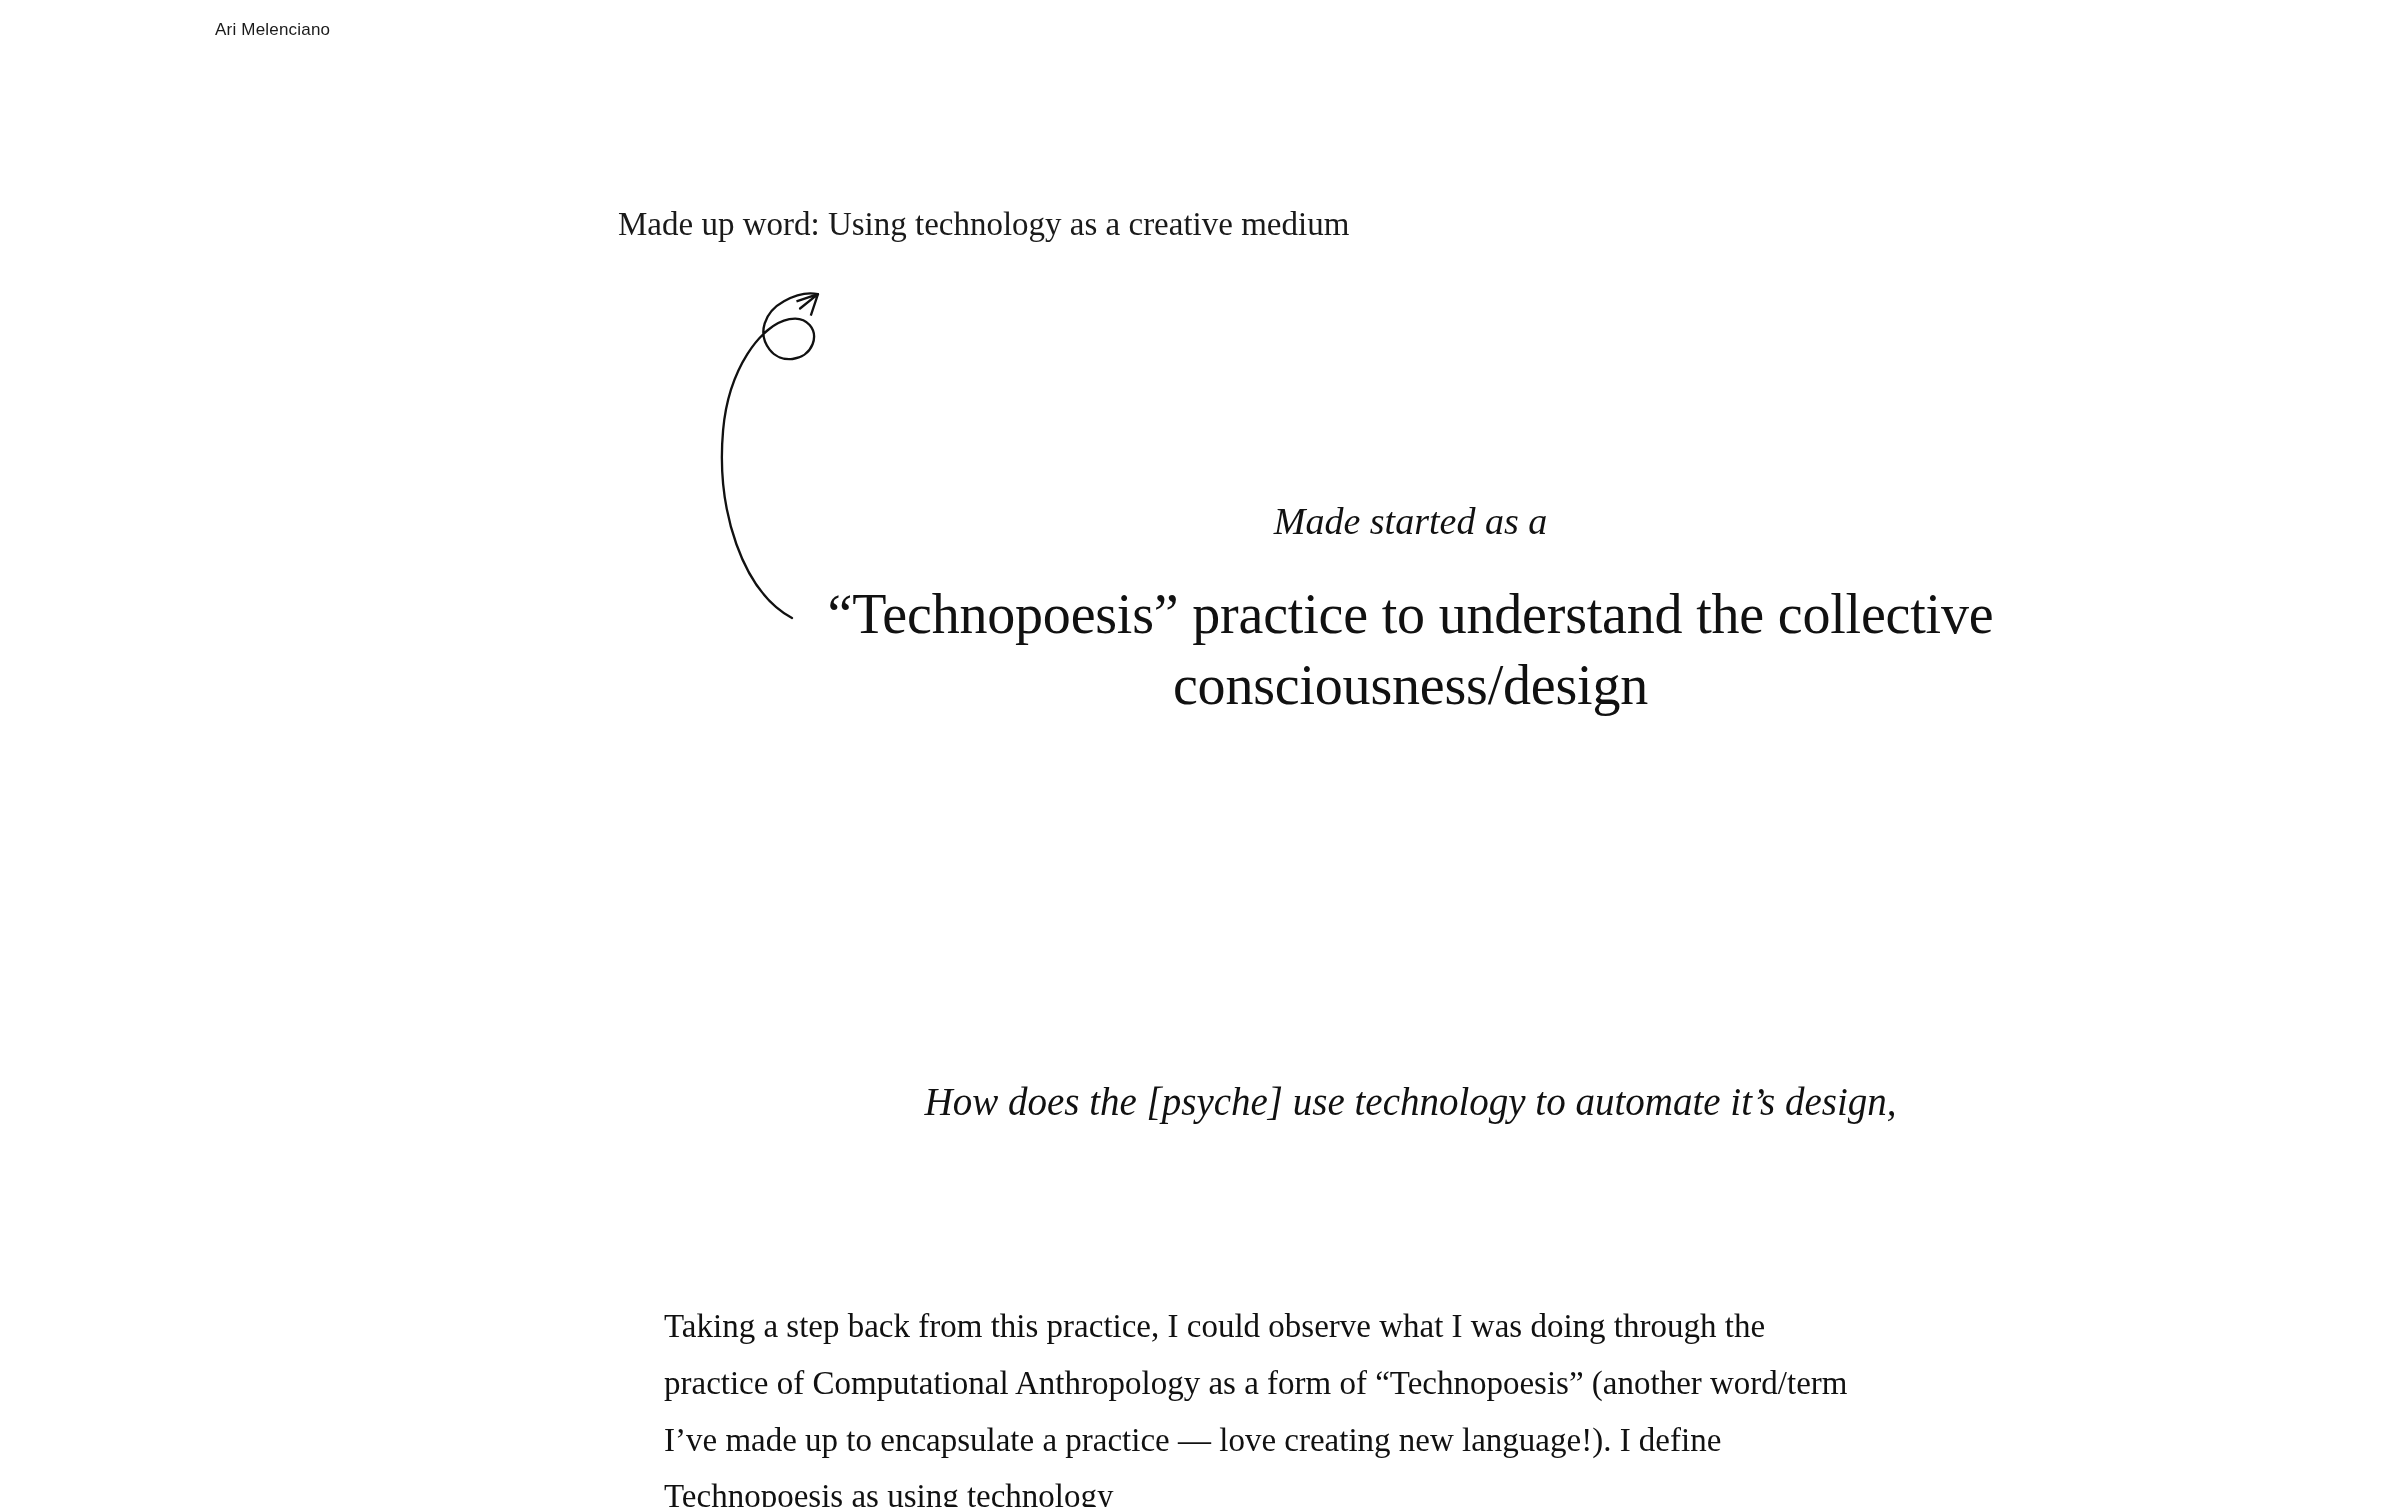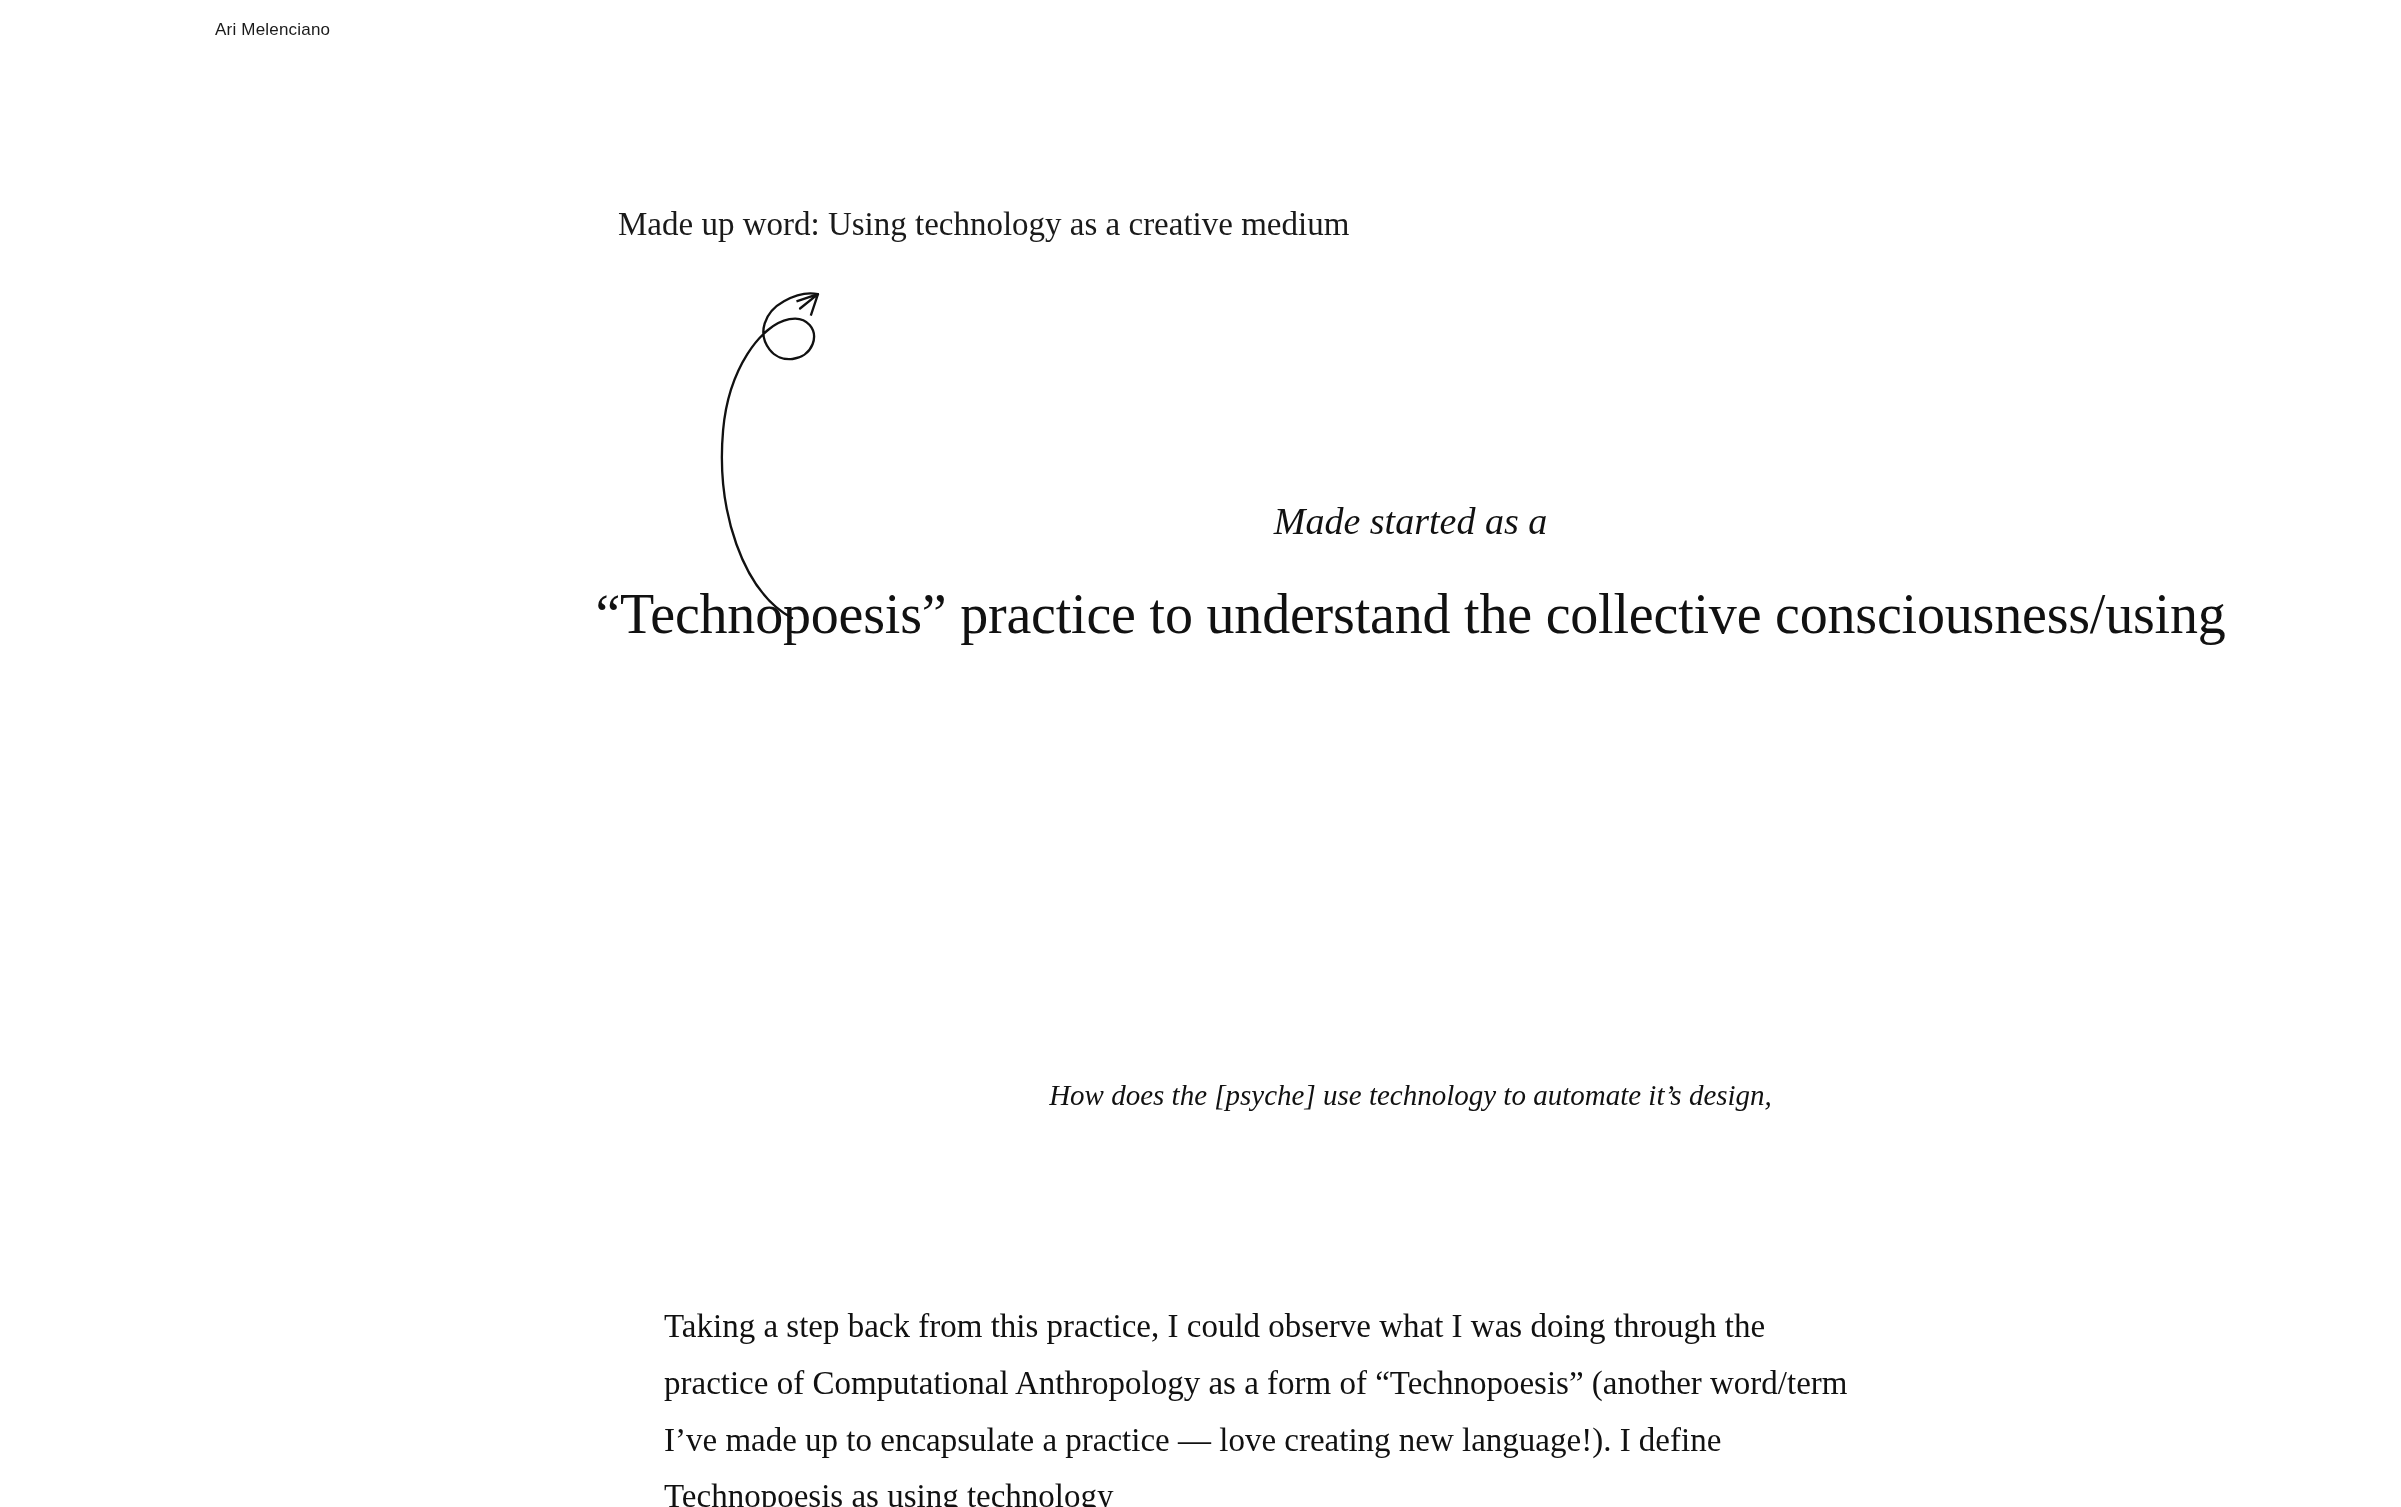--- a/index.html
+++ b/index.html
@@ -79,21 +79,21 @@
     letter-spacing: -0.2px;
   }
 
   
   .question {
     position: absolute;
     top: 1074px;
     left: 591px;
     width: 1639px;
     text-align: center;
-    font-size: 29px;
+    font-size: 39px;
     font-style: italic;
     line-height: 1.45;
     color: #111111;
   }
 
   
   .body-copy {
     position: absolute;
     top: 1298px;
     left: 664px;
@@ -115,21 +115,21 @@
 
   <div class="arrow-doodle">
     <svg width="170" height="340" viewBox="0 0 190 380" fill="none" xmlns="http://www.w3.org/2000/svg">
       <path d="M95 370 C 40 340, 10 250, 18 160 C 24 92, 60 42, 92 36 C 112 32, 124 48, 118 64 C 110 84, 82 86, 70 70 C 56 52, 64 28, 86 16 C 100 8, 114 6, 124 8" stroke="#111111" stroke-width="2.6" fill="none" stroke-linecap="round"></path>
       <path d="M124 8 L 100 16 M124 8 L 116 32 M124 8 L 104 24 Z" stroke="#111111" stroke-width="2.6" fill="#111111" stroke-linejoin="round"></path>
     </svg>
   </div>
 
   <div class="headline-block">
     <div class="kicker">Made started as a</div>
-    <h1 class="headline">“Technopoesis” practice to understand the collective consciousness/using</h1>
+    <h1 class="headline">“Technopoesis” practice to understand the collective consciousness/design</h1>
   </div>
 
   <div class="question">
     <div>How does the [psyche] use technology to automate it’s design,</div>
   </div>
 
   <div class="body-copy">
     <p>Taking a step back from this practice, I could observe what I was doing through the practice of Computational Anthropology as a form of “Technopoesis” (another word/term I’ve made up to encapsulate a practice — love creating new language!). I define Technopoesis as using technology</p>
   </div>
 

